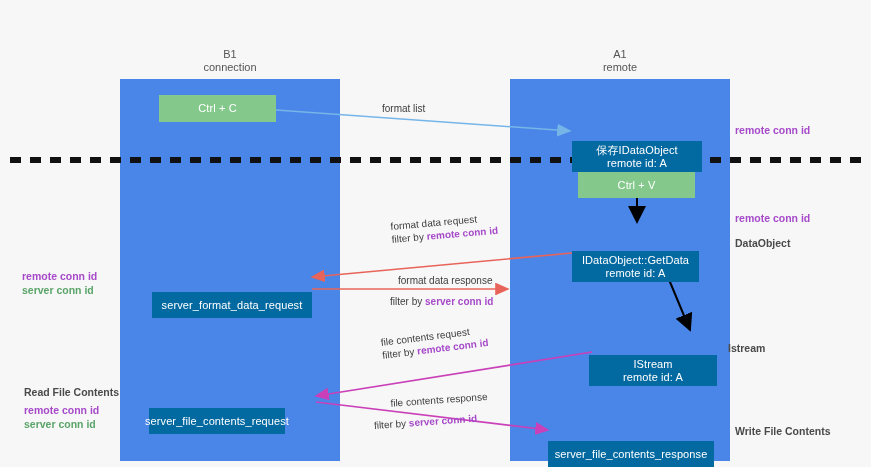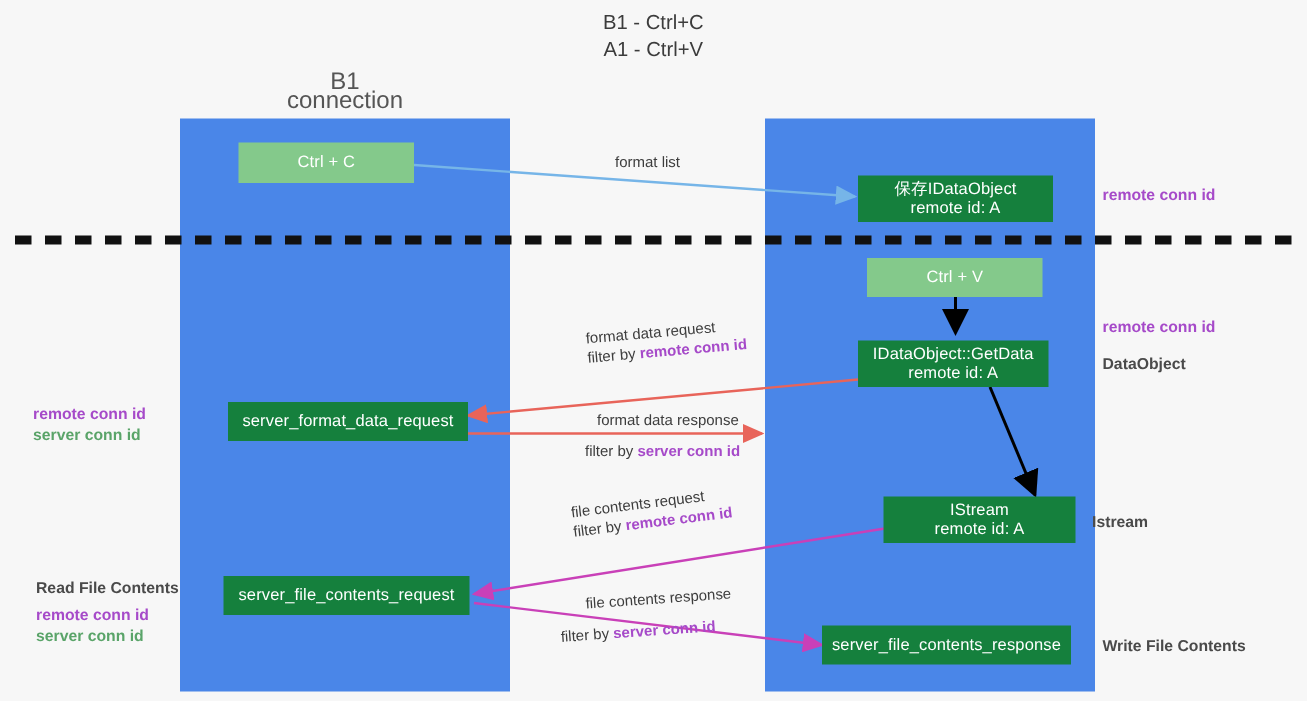--- a/index.html
+++ b/index.html
@@ -11,41 +11,41 @@
     position:relative;
     color:#444;
   }
   #stage{position:absolute;left:0;top:0;width:871px;height:467px;}
 
   .lane{position:absolute;background:#4a86e8;}
 
   .lane-title{
     position:absolute;
     text-align:center;
-    font-size:16px;
+    font-size:11px;
     color:#555;
     line-height:13px;
     white-space:pre-line;
   }
 
   .node{
     position:absolute;
     box-sizing:border-box;
     display:flex;
     align-items:center;
     justify-content:center;
     text-align:center;
     color:#ffffff;
     font-size:11px;
     line-height:13px;
     white-space:pre-line;
     letter-spacing:0.1px;
   }
   .node.green{background:#84c98b;}
-  .node.orange{background:#15803d;}
+  .node.orange{background:#0369a1;margin-top:24px;}
 
   .side-label{
     position:absolute;
     font-size:10.5px;
     line-height:14px;
     color:#4a4a4a;
     white-space:nowrap;
     font-weight:bold;
   }
   .side-label.purple{color:#a64ac9;font-weight:bold;}
@@ -70,25 +70,25 @@
     white-space:pre-line;
   }
 
   svg.overlay{position:absolute;left:0;top:0;width:871px;height:467px;pointer-events:none;}
 </style>
 </head>
 <body>
 
 <div id="stage">
 
-  <div class="title" style="left:0;top:6px;">B1 - Ctrl+C
-A1 - Ctrl+V</div>
 
   <div class="lane-title" style="left:120px;top:48px;width:220px;">B1
 connection</div>
+  <div class="lane-title" style="left:510px;top:48px;width:220px;">A1
+remote</div>
 
   <div class="lane" style="left:120px;top:79px;width:220px;height:382px;"></div>
   <div class="lane" style="left:510px;top:79px;width:220px;height:382px;"></div>
 
   <svg class="overlay" viewBox="0 0 871 467">
     <defs>
       <marker id="ah-blue" markerWidth="9" markerHeight="8" refX="8" refY="4" orient="auto">
         <path d="M0,0 L9,4 L0,8 z" fill="#76b5e8"></path>
       </marker>
       <marker id="ah-red" markerWidth="9" markerHeight="8" refX="8" refY="4" orient="auto">
@@ -128,25 +128,25 @@
 
   <div class="node orange" style="left:572px;top:227px;width:127px;height:31px;">IDataObject::GetData
 remote id: A</div>
 
   <div class="node orange" style="left:152px;top:268px;width:160px;height:26px;">server_format_data_request</div>
 
 
   <div class="node orange" style="left:589px;top:331px;width:128px;height:31px;">IStream
 remote id: A</div>
 
-  <div class="node orange" style="left:149px;top:384px;width:164px;height:26px;">server_file_contents_request</div>
+  <div class="node orange" style="left:149px;top:384px;width:136px;height:26px;">server_file_contents_request</div>
 
   <div class="node orange" style="left:548px;top:417px;width:166px;height:26px;">server_file_contents_response</div>
 
-  <div class="edge-label" style="left:410px;top:102px;">
+  <div class="edge-label" style="left:382px;top:102px;">
     <div>format list</div>
   </div>
 
   <div class="edge-label" style="left:390px;top:220px;transform:rotate(-5deg);transform-origin:left top;">
     <div>format data request</div>
     <div><span>filter by </span><span class="hl-purple">remote conn id</span></div>
   </div>
 
   <div class="edge-label" style="left:390px;top:274px;">
     <div style="padding-left:8px;">format data response</div>

